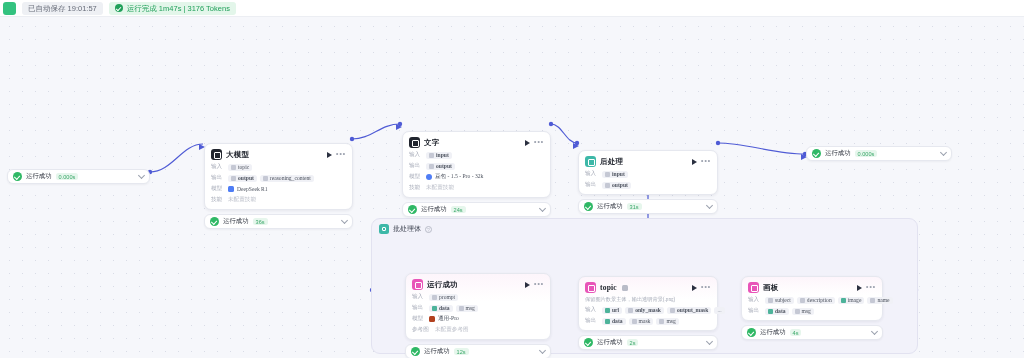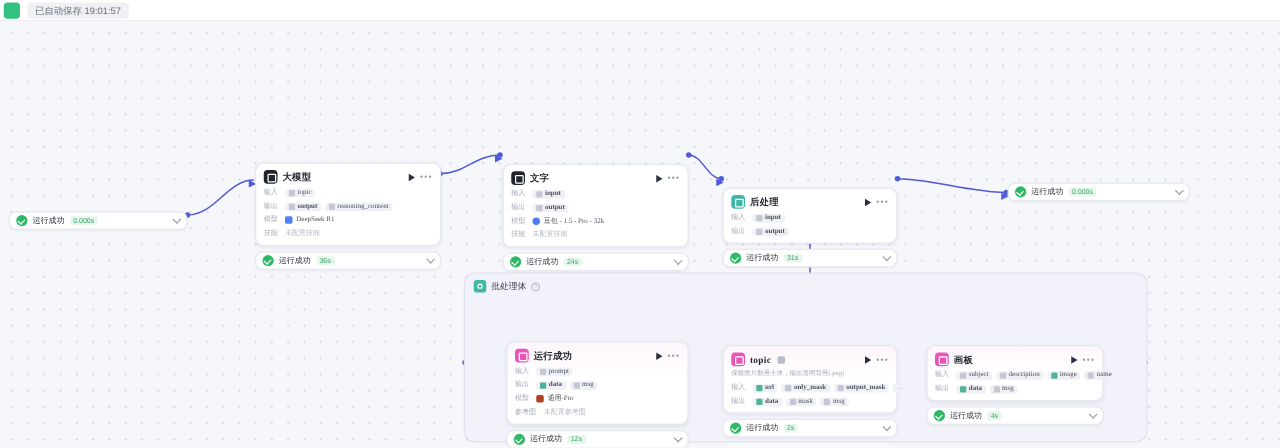--- a/index.html
+++ b/index.html
@@ -158,20 +158,24 @@
 </style>
 </head>
 <body>
 
 <div class="app">
 
   <div class="topbar">
     <div class="tb-lead"></div>
     <div class="chip save">
       <span>已自动保存 19:01:57</span>
+    </div>
+    <div class="chip run">
+      <span class="tick"></span>
+      <span>运行完成 1m47s | 3176 Tokens</span>
     </div>
   </div>
 
   <div class="canvas">
 
     <svg class="wires" viewBox="0 0 1024 341">
       <g fill="none" stroke="#4f5bd5" stroke-width="1.2">
         <path d="M150,155 C172,155 182,127 203,127"></path>
         <path d="M352,122 C372,122 380,107 400,107"></path>
         <path d="M551,107 C562,107 566,126 577,126"></path>
@@ -223,21 +227,21 @@
     <div class="node" style="left:7px; top:148px;">
       <div class="status">
         <span class="s-tick"></span>
         <span class="s-txt">运行成功</span>
         <span class="s-dur">0.000s</span>
         <span class="s-sp"></span>
         <span class="chev"></span>
       </div>
     </div>
 
-    <div class="node" style="left:204px; top:113px; width:149px;">
+    <div class="node" style="left:204px; top:126px; width:149px;">
       <div class="card">
         <div class="card-head">
           <span class="n-ico" style="background:#21252e"></span>
           <span class="n-title">大模型</span>
           <span class="head-sp"></span>
           <span class="play"></span>
           <span class="dots">•••</span>
         </div>
         <div class="row">
           <span class="rk">输入</span>

